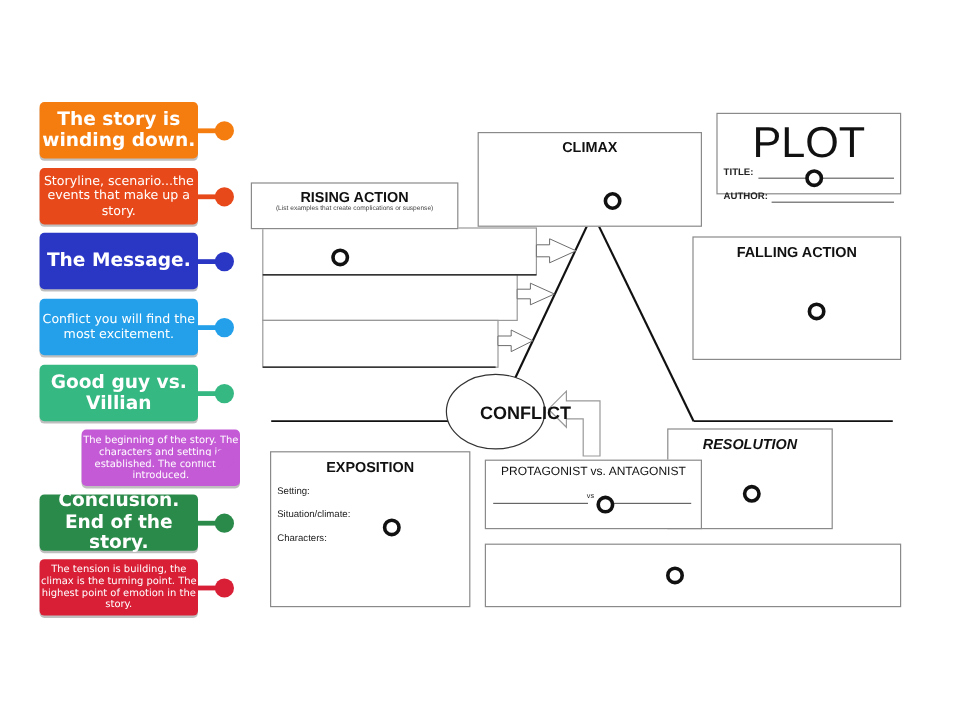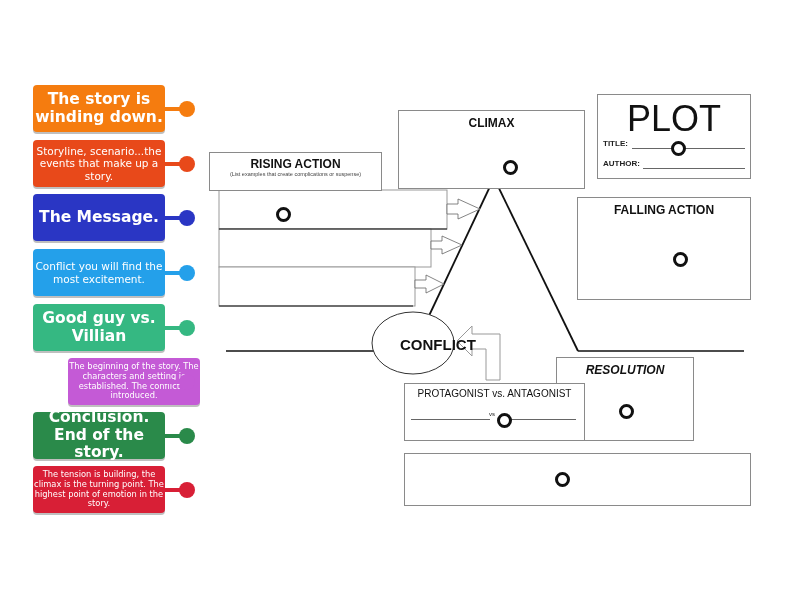--- a/index.html
+++ b/index.html
@@ -70,21 +70,21 @@
     <ellipse cx="413" cy="343" rx="41" ry="31" fill="#fff" stroke="#333" stroke-width="1"></ellipse>
   </svg>
 
   <div class="box-title" style="left:372px;right:auto;width:64px;top:336px;font-size:15px;padding-left:28px;">CONFLICT</div>
 
   <div class="box" style="left:398px;top:94px;width:187px;height:79px;margin-top:16px;">
     <div class="box-title" style="top:5px;">CLIMAX</div>
     <span class="hole" style="left:104px;top:49px;"></span>
   </div>
 
-  <div class="box" style="left:597px;top:94px;width:154px;height:85px;">
+  <div class="box" style="left:597px;top:94px;width:154px;height:68px;">
     <div class="box-title" style="top:3px;font-size:36px;font-weight:normal;">PLOT</div>
     <div class="small-text" style="left:5px;top:44px;font-weight:bold;">TITLE:</div>
     <div style="position:absolute;left:34px;top:53px;width:113px;border-top:1px solid #666;"></div>
     <div class="small-text" style="left:5px;top:64px;font-weight:bold;">AUTHOR:</div>
     <div style="position:absolute;left:45px;top:73px;width:102px;border-top:1px solid #666;"></div>
     <span class="hole" style="left:73px;top:46px;"></span>
   </div>
 
   <div class="box" style="left:209px;top:152px;width:173px;height:39px;">
     <div class="box-title" style="top:4px;">RISING ACTION</div>
@@ -95,20 +95,27 @@
   <div class="box" style="left:577px;top:197px;width:174px;height:103px;">
     <div class="box-title" style="top:5px;">FALLING ACTION</div>
     <span class="hole" style="left:95px;top:54px;"></span>
   </div>
 
   <div class="box" style="left:556px;top:357px;width:138px;height:84px;font-style:italic;">
     <div class="box-title" style="top:5px;">RESOLUTION</div>
     <span class="hole" style="left:62px;top:46px;"></span>
   </div>
 
+  <div class="box" style="left:225px;top:376px;width:167px;height:130px;">
+    <div class="box-title" style="top:5px;">EXPOSITION</div>
+    <div class="small-text" style="left:5px;top:28px;">Setting:</div>
+    <div class="small-text" style="left:5px;top:47px;">Situation/climate:</div>
+    <div class="small-text" style="left:5px;top:67px;">Characters:</div>
+    <span class="hole" style="left:93px;top:55px;"></span>
+  </div>
 
   <div class="box" style="left:404px;top:383px;width:181px;height:58px;">
     <div class="box-title" style="top:4px;font-size:10px;font-weight:normal;">PROTAGONIST vs. ANTAGONIST</div>
     <div style="position:absolute;left:6px;top:35px;width:79px;border-top:1px solid #666;"></div>
     <div class="small-text" style="left:84px;top:27px;font-size:6px;">vs</div>
     <div style="position:absolute;left:96px;top:35px;width:75px;border-top:1px solid #666;"></div>
     <span class="hole" style="left:92px;top:29px;"></span>
   </div>
 
   <div class="box" style="left:404px;top:453px;width:347px;height:53px;">

